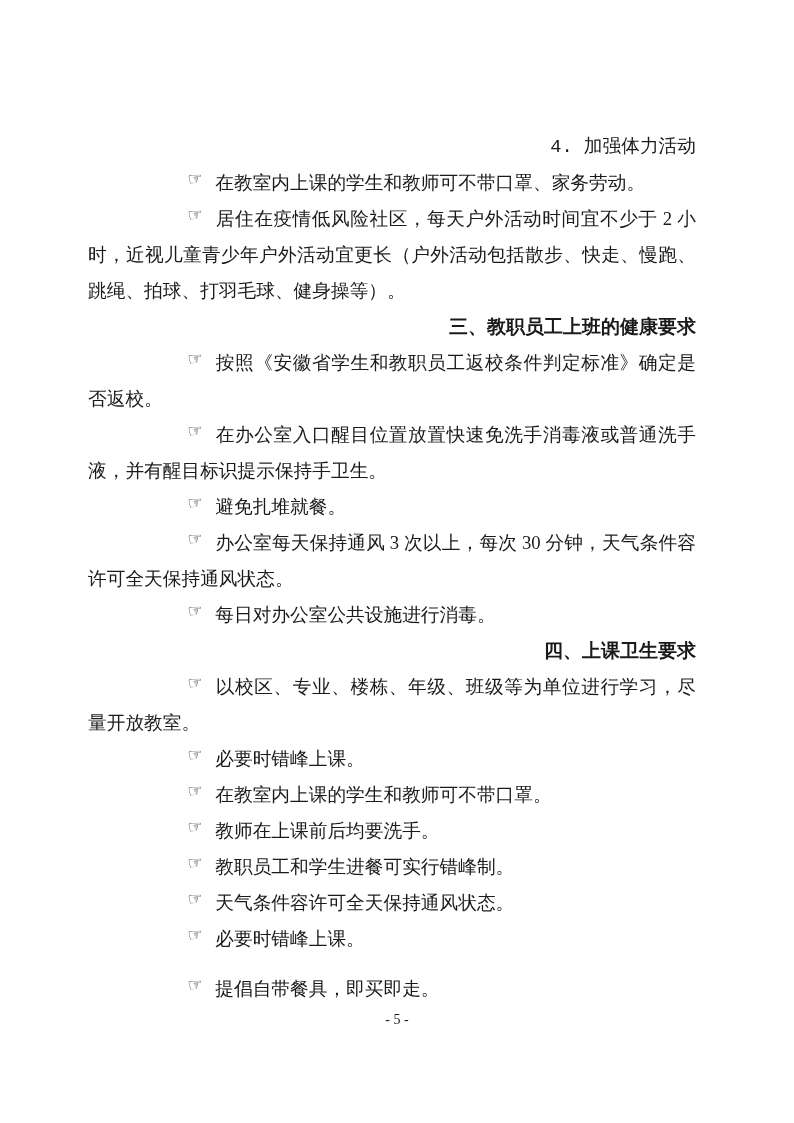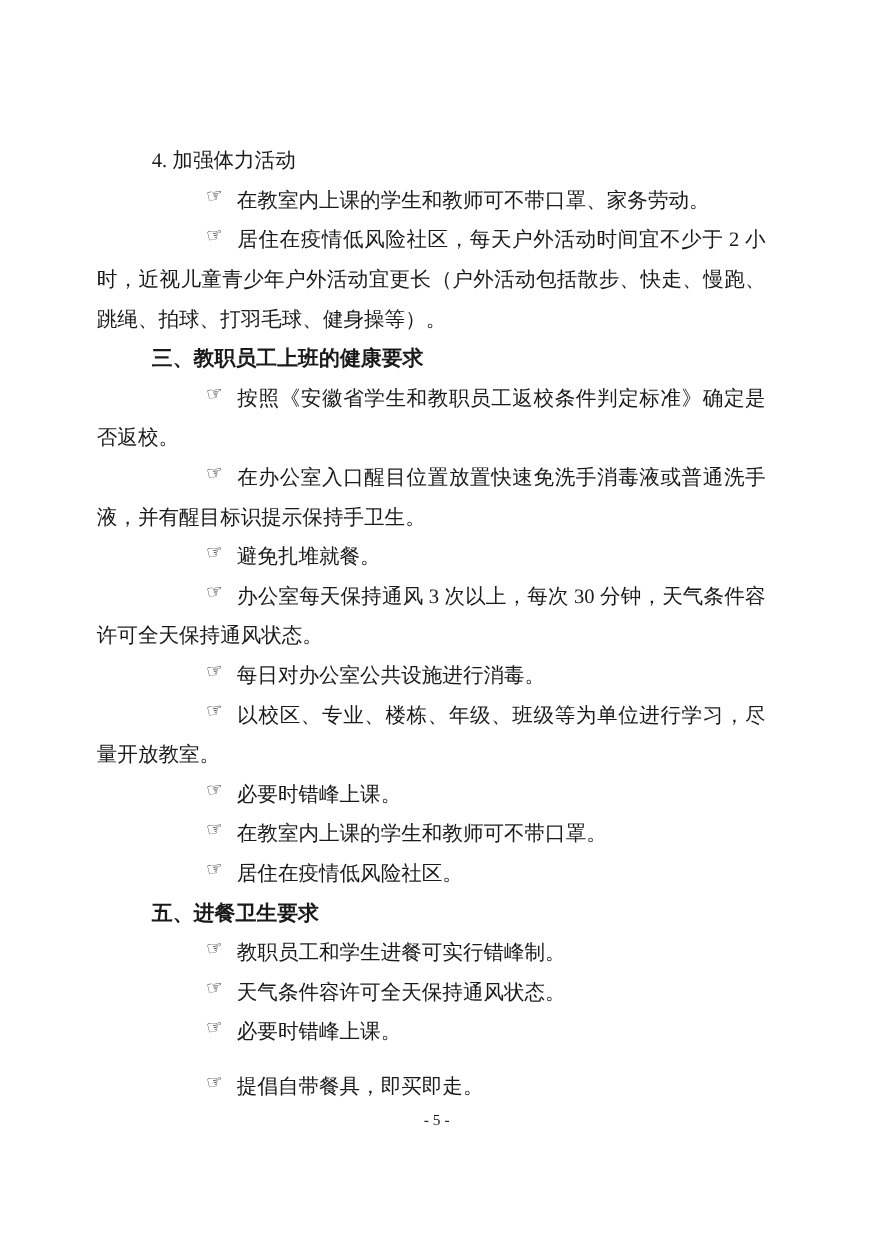--- a/index.html
+++ b/index.html
@@ -22,25 +22,25 @@
   }
   .para {
     margin: 0;
     font-size: 18.7px;
     line-height: 36px;
     text-align: justify;
     text-indent: 50px;
     letter-spacing: 0;
     word-break: break-all;
   }
-  .para.numbered { text-align: left; }
+  .para.numbered { text-align: right; font-family: Liberation Mono, monospace; }
   .para.heading {
     font-family: "Liberation Sans", "DejaVu Sans", sans-serif;
     font-weight: 700;
-    text-align: left;
+    text-align: right;
     font-size: 19px;
   }
   .para.spaced { margin-top: 14px; }
   .hand-icon {
     display: inline-block;
     font-family: "DejaVu Sans", sans-serif;
     font-size: 17px;
     line-height: 1;
     margin-right: 12px;
     transform: rotate(-8deg) translateY(-1px);
@@ -62,24 +62,24 @@
   <div class="doc-body">
       <p class="para numbered"><span>4. 加强体力活动</span></p>
       <p class="para bullet"><span class="hand-icon">☞</span><span>在教室内上课的学生和教师可不带口罩、家务劳动。</span></p>
       <p class="para bullet"><span class="hand-icon">☞</span><span>居住在疫情低风险社区，每天户外活动时间宜不少于 2 小时，近视儿童青少年户外活动宜更长（户外活动包括散步、快走、慢跑、跳绳、拍球、打羽毛球、健身操等）。</span></p>
       <p class="para heading"><span>三、教职员工上班的健康要求</span></p>
       <p class="para bullet"><span class="hand-icon">☞</span><span>按照《安徽省学生和教职员工返校条件判定标准》确定是否返校。</span></p>
       <p class="para bullet"><span class="hand-icon">☞</span><span>在办公室入口醒目位置放置快速免洗手消毒液或普通洗手液，并有醒目标识提示保持手卫生。</span></p>
       <p class="para bullet"><span class="hand-icon">☞</span><span>避免扎堆就餐。</span></p>
       <p class="para bullet"><span class="hand-icon">☞</span><span>办公室每天保持通风 3 次以上，每次 30 分钟，天气条件容许可全天保持通风状态。</span></p>
       <p class="para bullet"><span class="hand-icon">☞</span><span>每日对办公室公共设施进行消毒。</span></p>
+      <p class="para heading"><span>四、上课卫生要求</span></p>
       <p class="para bullet"><span class="hand-icon">☞</span><span>以校区、专业、楼栋、年级、班级等为单位进行学习，尽量开放教室。</span></p>
       <p class="para bullet"><span class="hand-icon">☞</span><span>必要时错峰上课。</span></p>
       <p class="para bullet"><span class="hand-icon">☞</span><span>在教室内上课的学生和教师可不带口罩。</span></p>
-      <p class="para bullet"><span class="hand-icon">☞</span><span>居住在疫情低风险社区。</span></p>
-      <p class="para heading"><span>五、进餐卫生要求</span></p>
+      <p class="para bullet"><span class="hand-icon">☞</span><span>教师在上课前后均要洗手。</span></p>
       <p class="para bullet"><span class="hand-icon">☞</span><span>教职员工和学生进餐可实行错峰制。</span></p>
       <p class="para bullet"><span class="hand-icon">☞</span><span>天气条件容许可全天保持通风状态。</span></p>
       <p class="para bullet"><span class="hand-icon">☞</span><span>必要时错峰上课。</span></p>
       <p class="para bullet spaced"><span class="hand-icon">☞</span><span>提倡自带餐具，即买即走。</span></p>
     </div>
   <div class="footer">- 5 -</div>
 </div>
 
 </body></html>

